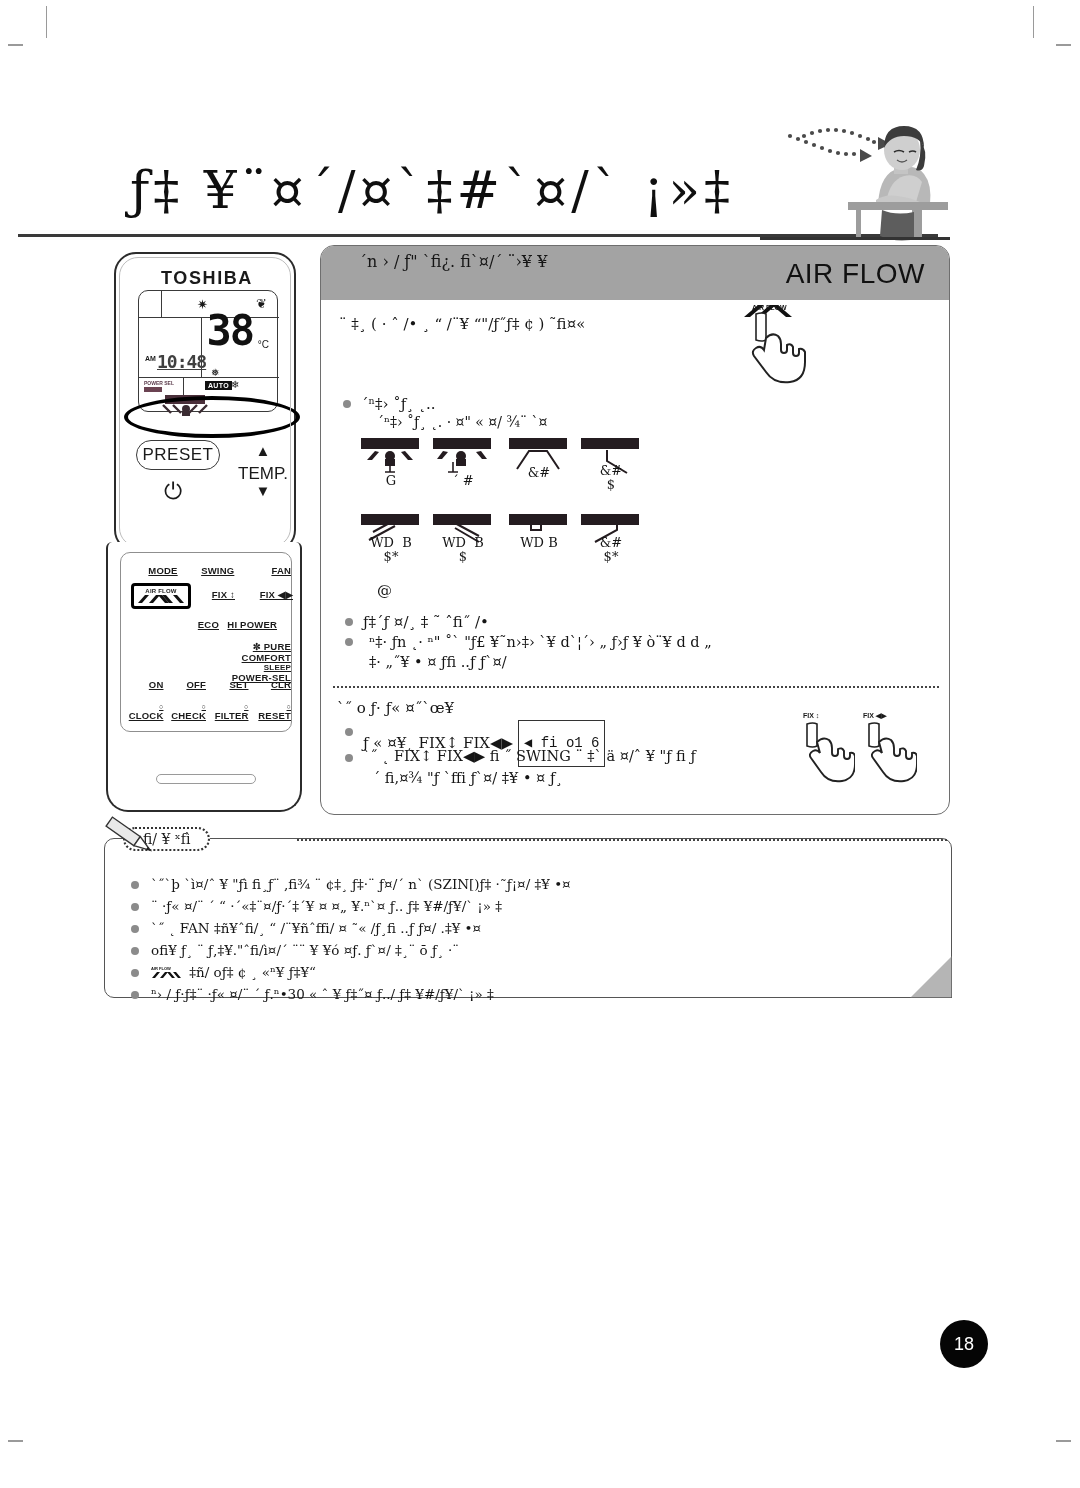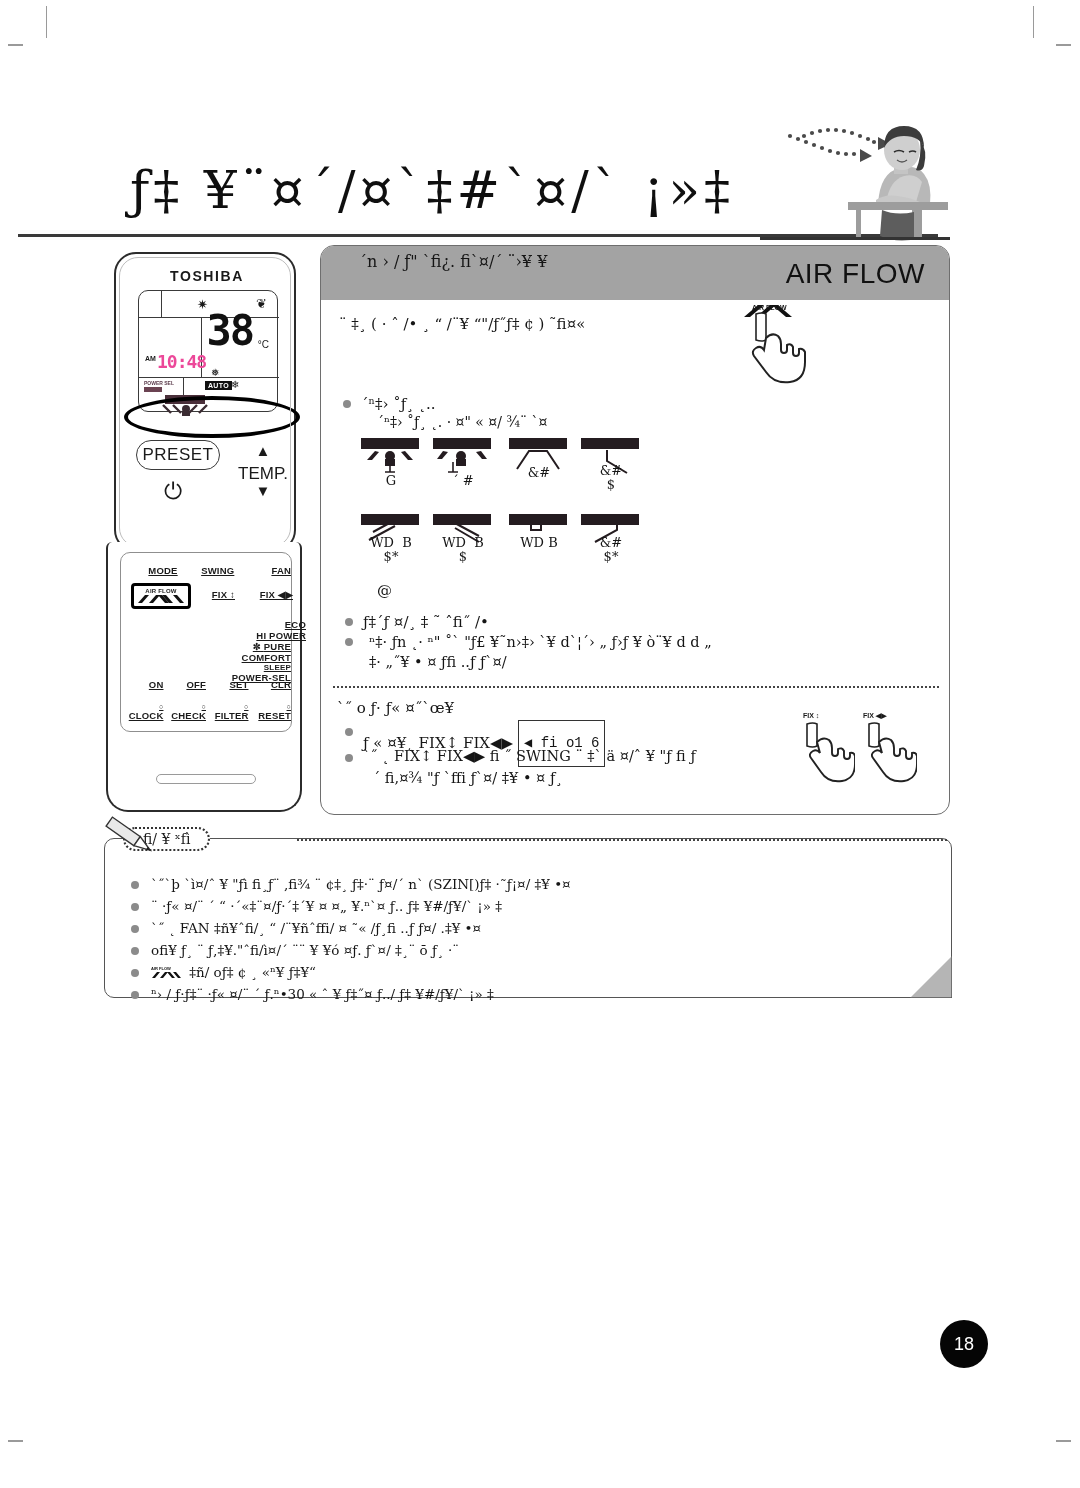--- a/index.html
+++ b/index.html
@@ -51,21 +51,21 @@
     content:""; position:absolute; left:3px; top:3px; right:3px; bottom:3px;
     border:1px solid #bdbdbd; border-radius:19px;
   }
   .remote-body {
     position:absolute; left:0; top:290px; width:196px; height:270px;
     border:2px solid #2b2b2b; border-radius:6px 6px 22px 22px; background:#fff;
     border-top:none;
   }
   .brand {
     position:absolute; left:0; top:14px; width:182px; text-align:center;
-    font-size:14px; font-weight:bold; letter-spacing:1.6px;
+    font-size:18px; font-weight:bold; letter-spacing:1.6px;
     font-family:"Liberation Sans", sans-serif;
   }
 
   
   .lcd {
     position:absolute; left:22px; top:36px; width:140px; height:122px;
     border:1.5px solid #3a3a3a; border-radius:10px; background:#fff;
   }
   .lcd .hline { position:absolute; background:#3a3a3a; height:1.2px; }
   .lcd .vline { position:absolute; background:#3a3a3a; width:1.2px; }
@@ -73,21 +73,21 @@
     position:absolute; right:24px; top:20px;
     font-family:"DejaVu Sans Mono", monospace;
     font-size:42px; font-weight:bold; letter-spacing:-2px;
     line-height:40px; color:#111;
   }
   .lcd-degc { position:absolute; right:8px; top:48px; font-size:10px; }
   .lcd-am { position:absolute; left:6px; top:64px; font-size:7px; font-weight:bold; }
   .lcd-clock {
     position:absolute; left:18px; top:60px;
     font-family:"DejaVu Sans Mono", monospace;
-    font-size:18px; font-weight:bold; letter-spacing:-1px; color:#ec4899;
+    font-size:18px; font-weight:bold; letter-spacing:-1px; color:#404040;text-decoration:underline;
   }
   .lcd-sun { position:absolute; left:58px; top:6px; font-size:13px; }
   .lcd-fan-ic { position:absolute; right:10px; top:5px; font-size:13px; }
   .lcd-snow { position:absolute; left:72px; top:76px; font-size:10px; }
   .lcd-auto {
     position:absolute; left:66px; top:90px;
     background:#111; color:#fff; font-size:7px; font-weight:bold;
     padding:1px 3px; letter-spacing:0.3px;
   }
   .lcd-auto-fan { position:absolute; left:92px; top:88px; font-size:10px; }
@@ -356,21 +356,21 @@
             <path d="M26 1 L33 9 L29 9 L22 1 Z" fill="#111"></path>
             <path d="M48 9 L41 1 L37 1 L44 9 Z M37 9 L30 1 L26 1 L33 9 Z" fill="#111"></path>
           </svg>
         </div>
 
         <div class="kp-row" style="top:36px;left:56px;width:116px;">
           <div class="kp-cell">FIX ↕</div>
           <div class="kp-cell">FIX ◀▶</div>
         </div>
 
-        <div class="kp-row" style="top:66px;left:69px;width:116px;flex-direction:column;">
+        <div class="kp-row" style="top:66px;left:40px;width:116px;">
           <div class="kp-cell">ECO</div>
           <div class="kp-cell">HI POWER</div>
         </div>
 
         <div class="kp-row" style="top:88px;flex-direction:column;">
           <div class="kp-cell">
             <span>✼</span>
             <span>PURE</span>
           </div>
           <div class="kp-cell">

